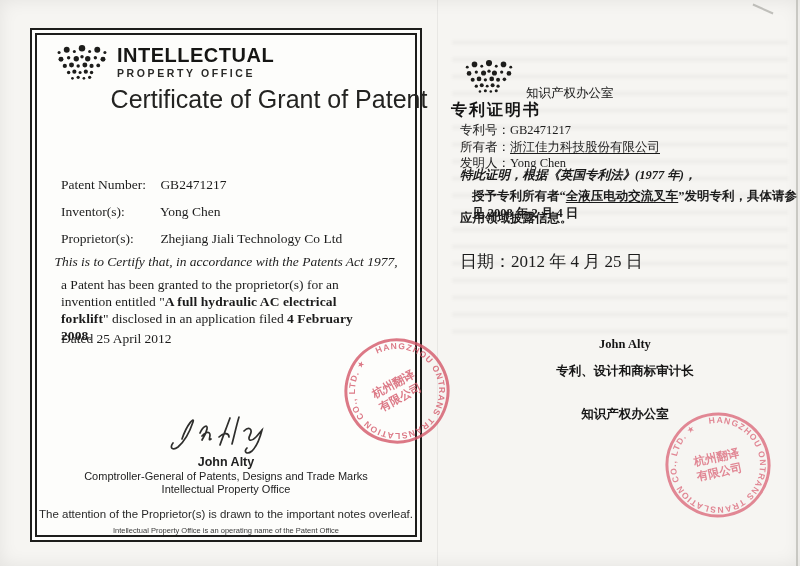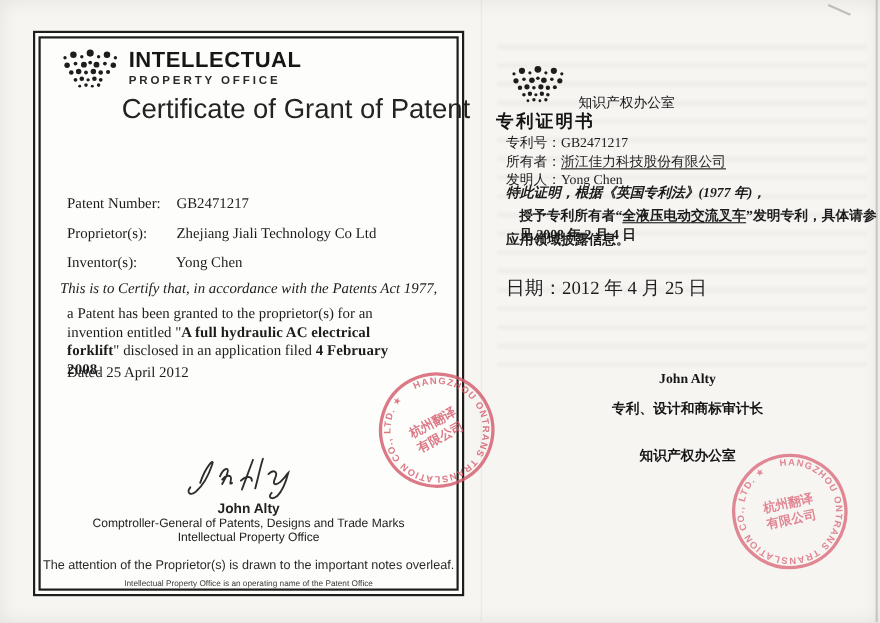--- a/index.html
+++ b/index.html
@@ -148,26 +148,26 @@
       </div>
 
       <div class="cert-title">Certificate of Grant of Patent</div>
 
       <div class="fields">
         <div class="row">
           <span class="lbl">Patent Number:</span>
           <span class="val">GB2471217</span>
         </div>
         <div class="row">
+          <span class="lbl">Inventor(s):</span>
+          <span class="val">Yong Chen</span>
+        </div>
+        <div class="row">
           <span class="lbl">Proprietor(s):</span>
           <span class="val">Zhejiang Jiali Technology Co Ltd</span>
-        </div>
-        <div class="row">
-          <span class="lbl">Inventor(s):</span>
-          <span class="val">Yong Chen</span>
         </div>
       </div>
 
       <div class="certify-line">This is to Certify that, in accordance with the Patents Act 1977,</div>
 
       <div class="grant-par"><span>a Patent has been granted to the proprietor(s) for an invention entitled "</span><b>A full hydraulic AC electrical forklift</b><span>" disclosed in an application filed </span><b>4 February 2008</b><span>.</span></div>
 
       <div class="dated-line">Dated 25 April 2012</div>
 
       <svg class="signature" viewBox="0 0 130 44" fill="none" stroke="#2e2e2c" stroke-width="1.7" stroke-linecap="round">

